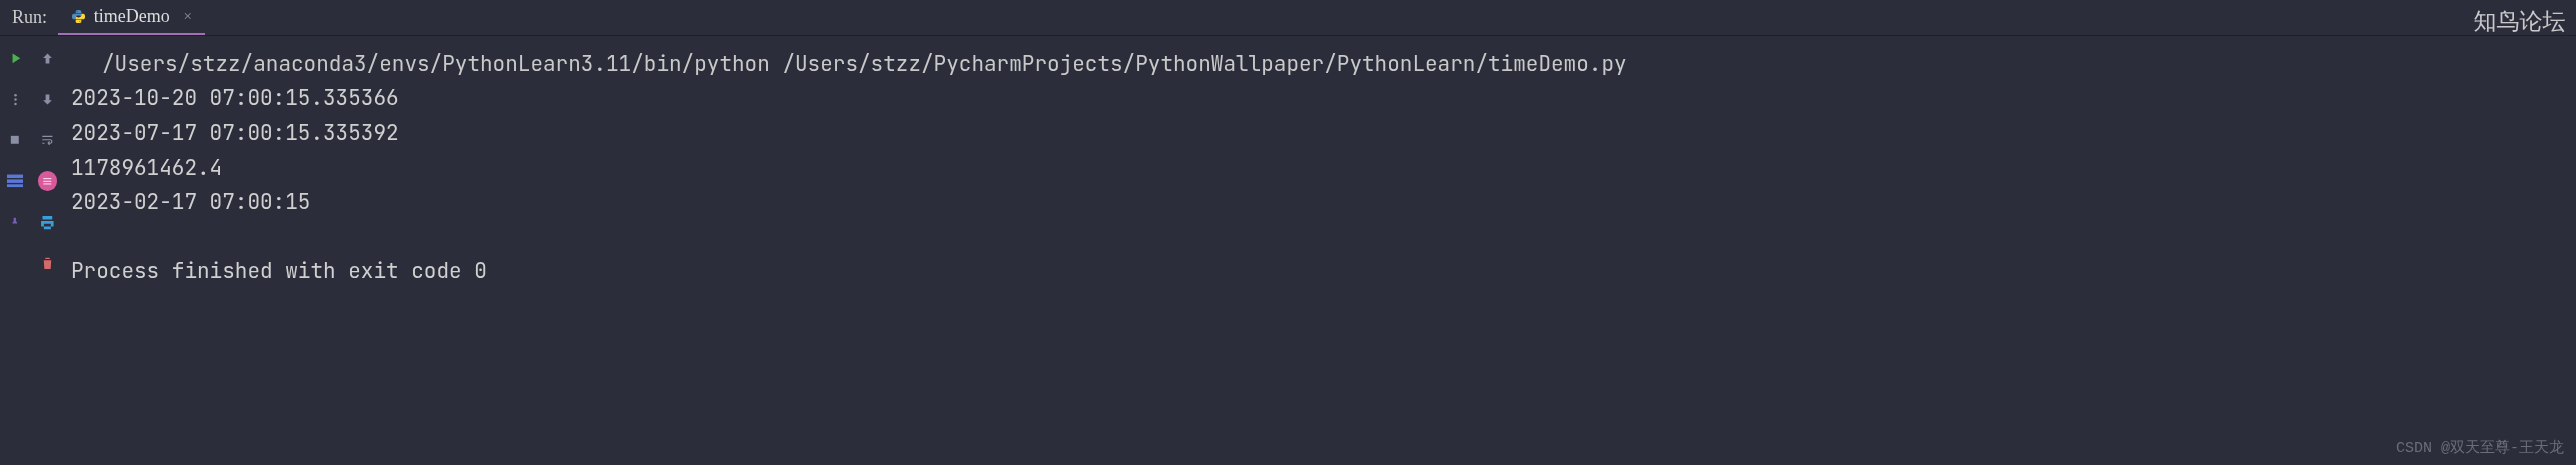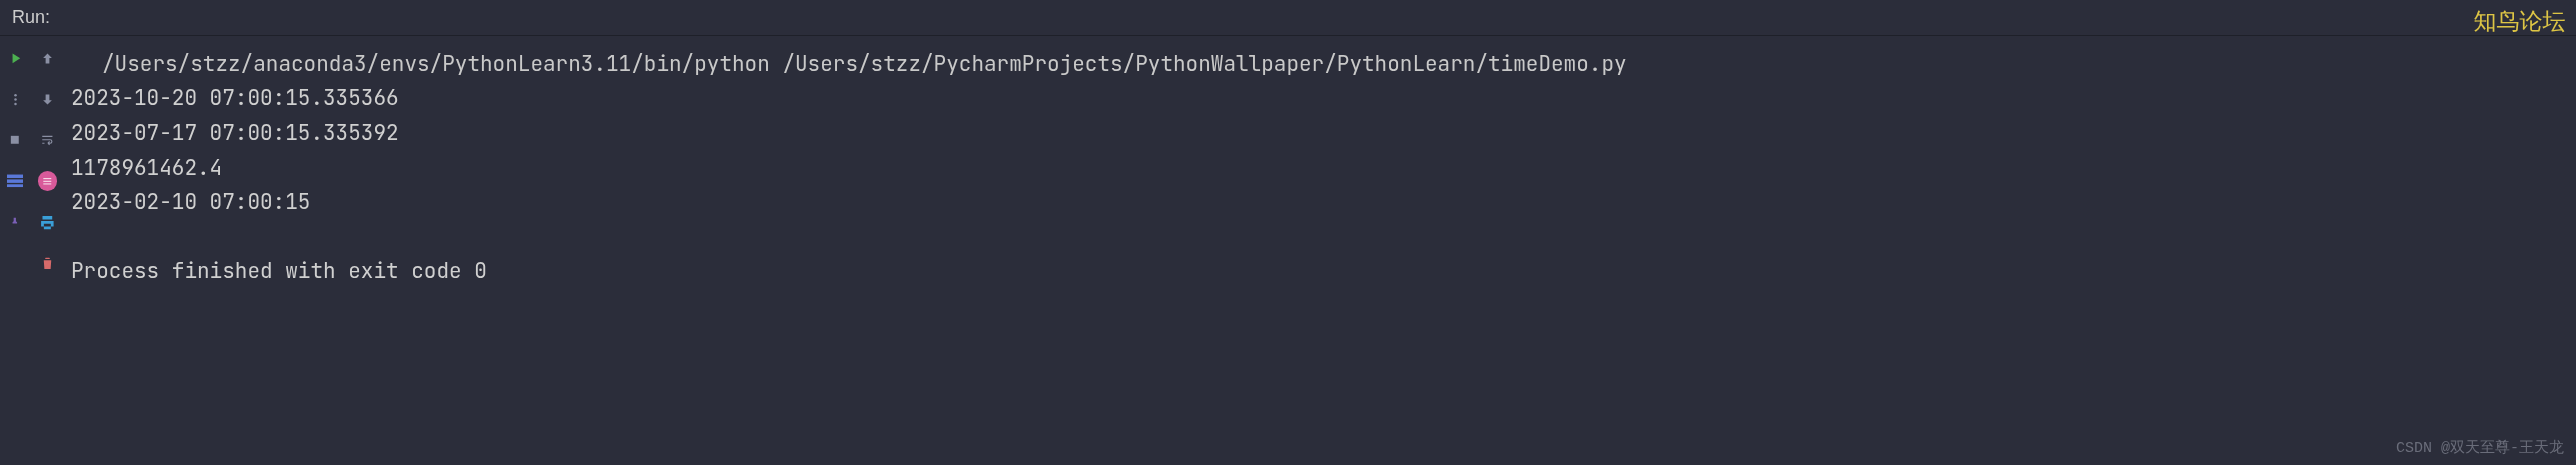--- a/index.html
+++ b/index.html
@@ -11,20 +11,21 @@
   height: 465px;
   overflow: hidden;
   position: relative;
 }
 .top-bar {
   display: flex;
   align-items: center;
   height: 36px;
   background: #2b2d3a;
   border-bottom: 0.8px solid #1e2029;
+  font-family: Liberation Serif, serif;
 }
 .run-label {
   font-size: 18px;
   color: #ccc;
   padding: 0 10.6px 0 12px;
 }
 .tab {
   display: flex;
   align-items: center;
   height: 100%;
@@ -70,21 +71,21 @@
   font-size: 21px;
   line-height: 1.65;
   color: #d0d0d0;
   white-space: pre;
 }
 .console .cmd { color: #c9c9c9; margin-left: 31px; }
 .watermark-tr {
   position: absolute;
   top: 6px; right: 10.6px;
   font-size: 23px;
-  color: #fde047;
+  color: #e5e5e5;
   font-family: "KaiTi", serif;
   opacity: 0.85;
 }
 .watermark-br {
   position: absolute;
   bottom: 7.6px; right: 12px;
   font-size: 15px;
   color: #6a6d7a;
   font-family: Liberation Mono, monospace;
 }
@@ -93,20 +94,30 @@
 .pin-icon { color: #7a5fb5; }
 .dots-icon { color: #8a8fa3; }
 .arrow-icon { color: #8a8fa3; }
 .wrap-icon { color: #8a8fa3; }
 </style>
 </head>
 <body>
 
 <div class="top-bar">
   <span class="run-label">Run:</span>
+  <div class="tab">
+    <span class="tab-icon">
+      <svg viewBox="0 0 32 32" width="15" height="15">
+          <path fill="#4b8bbe" d="M16 2c-6 0-6 3-6 3v4h12V10H6s-4 0-4 6 4 6 4 6h4v-4s0-4 6-4 6 4 6 4V5s0-3-6-3zm-3 3a1 1 0 110 2 1 1 0 010-2z"></path>
+          <path fill="#ffd43b" d="M16 30c6 0 6-3 6-3v-4H10v-1h16s4 0 4-6-4-6-4-6h-4v4s0 4-6 4-6-4-6-4v13s0 3 6 3zm3-3a1 1 0 110-2 1 1 0 010 2z"></path>
+        </svg>
+    </span>
+    <span class="tab-label">timeDemo</span>
+    <span class="tab-close">×</span>
+  </div>
 </div>
 
 <div class="body-row">
 
   <div class="gutter-col">
     <div class="icon-btn play-icon">
       <svg width="16.7" height="16.7" viewBox="0 0 24 24">
           <path fill="currentColor" d="M8 5v14l11-7z"></path>
         </svg>
     </div>
@@ -168,21 +179,21 @@
       <svg width="15" height="16.7" viewBox="0 0 24 24">
           <path fill="currentColor" d="M6 7h12l-1 14H7L6 7zm3-4h6l1 2H8l1-2z"></path>
         </svg>
     </div>
   </div>
 
   <div class="console"><span class="cmd">/Users/stzz/anaconda3/envs/PythonLearn3.11/bin/python /Users/stzz/PycharmProjects/PythonWallpaper/PythonLearn/timeDemo.py</span>
 <span>2023-10-20 07:00:15.335366</span>
 <span>2023-07-17 07:00:15.335392</span>
 <span>1178961462.4</span>
-<span>2023-02-10 07:00:15</span>
+<span>2023-02-17 07:00:15</span>
 <span></span>
 <span>Process finished with exit code 0</span></div>
 
 </div>
 
 <div class="watermark-tr">知鸟论坛</div>
 <div class="watermark-br">CSDN @双天至尊-王天龙</div>
 
 
 </body></html>

